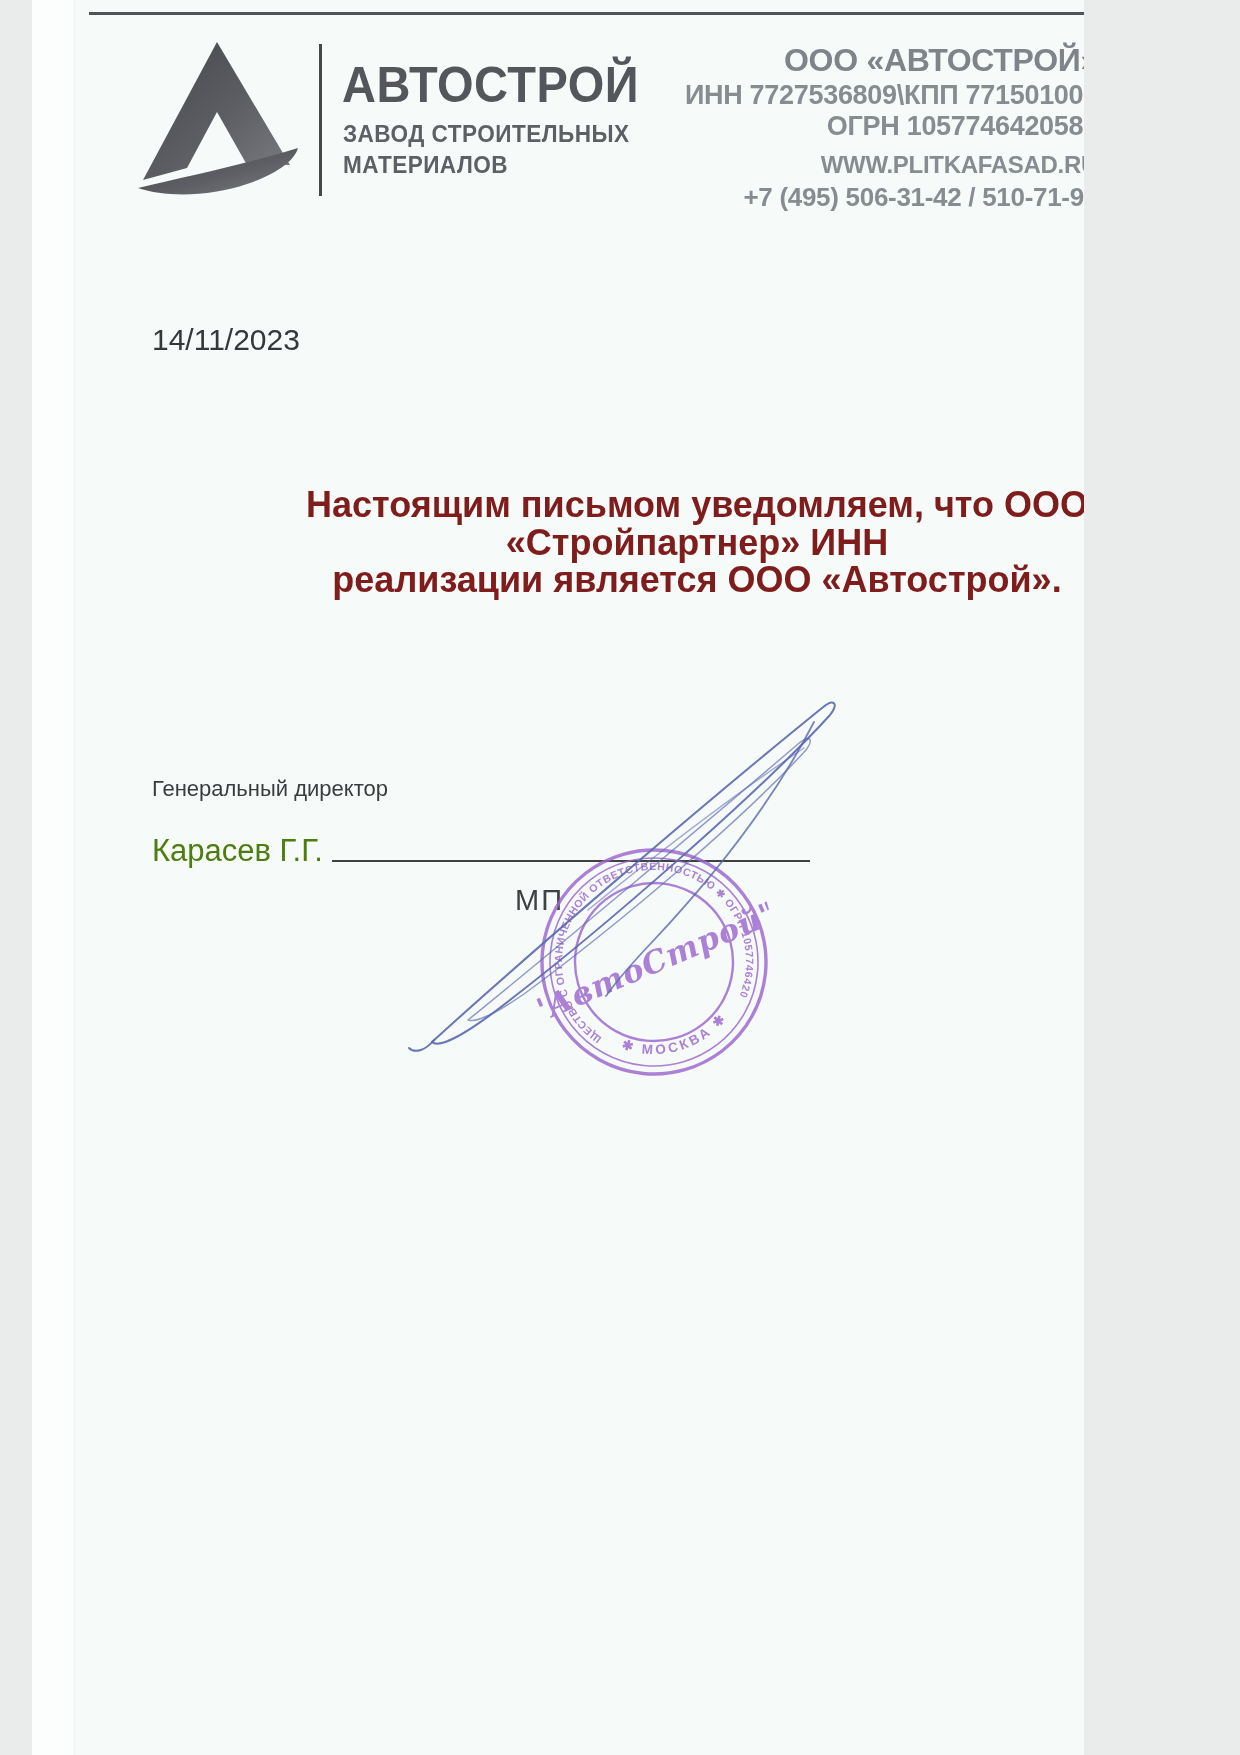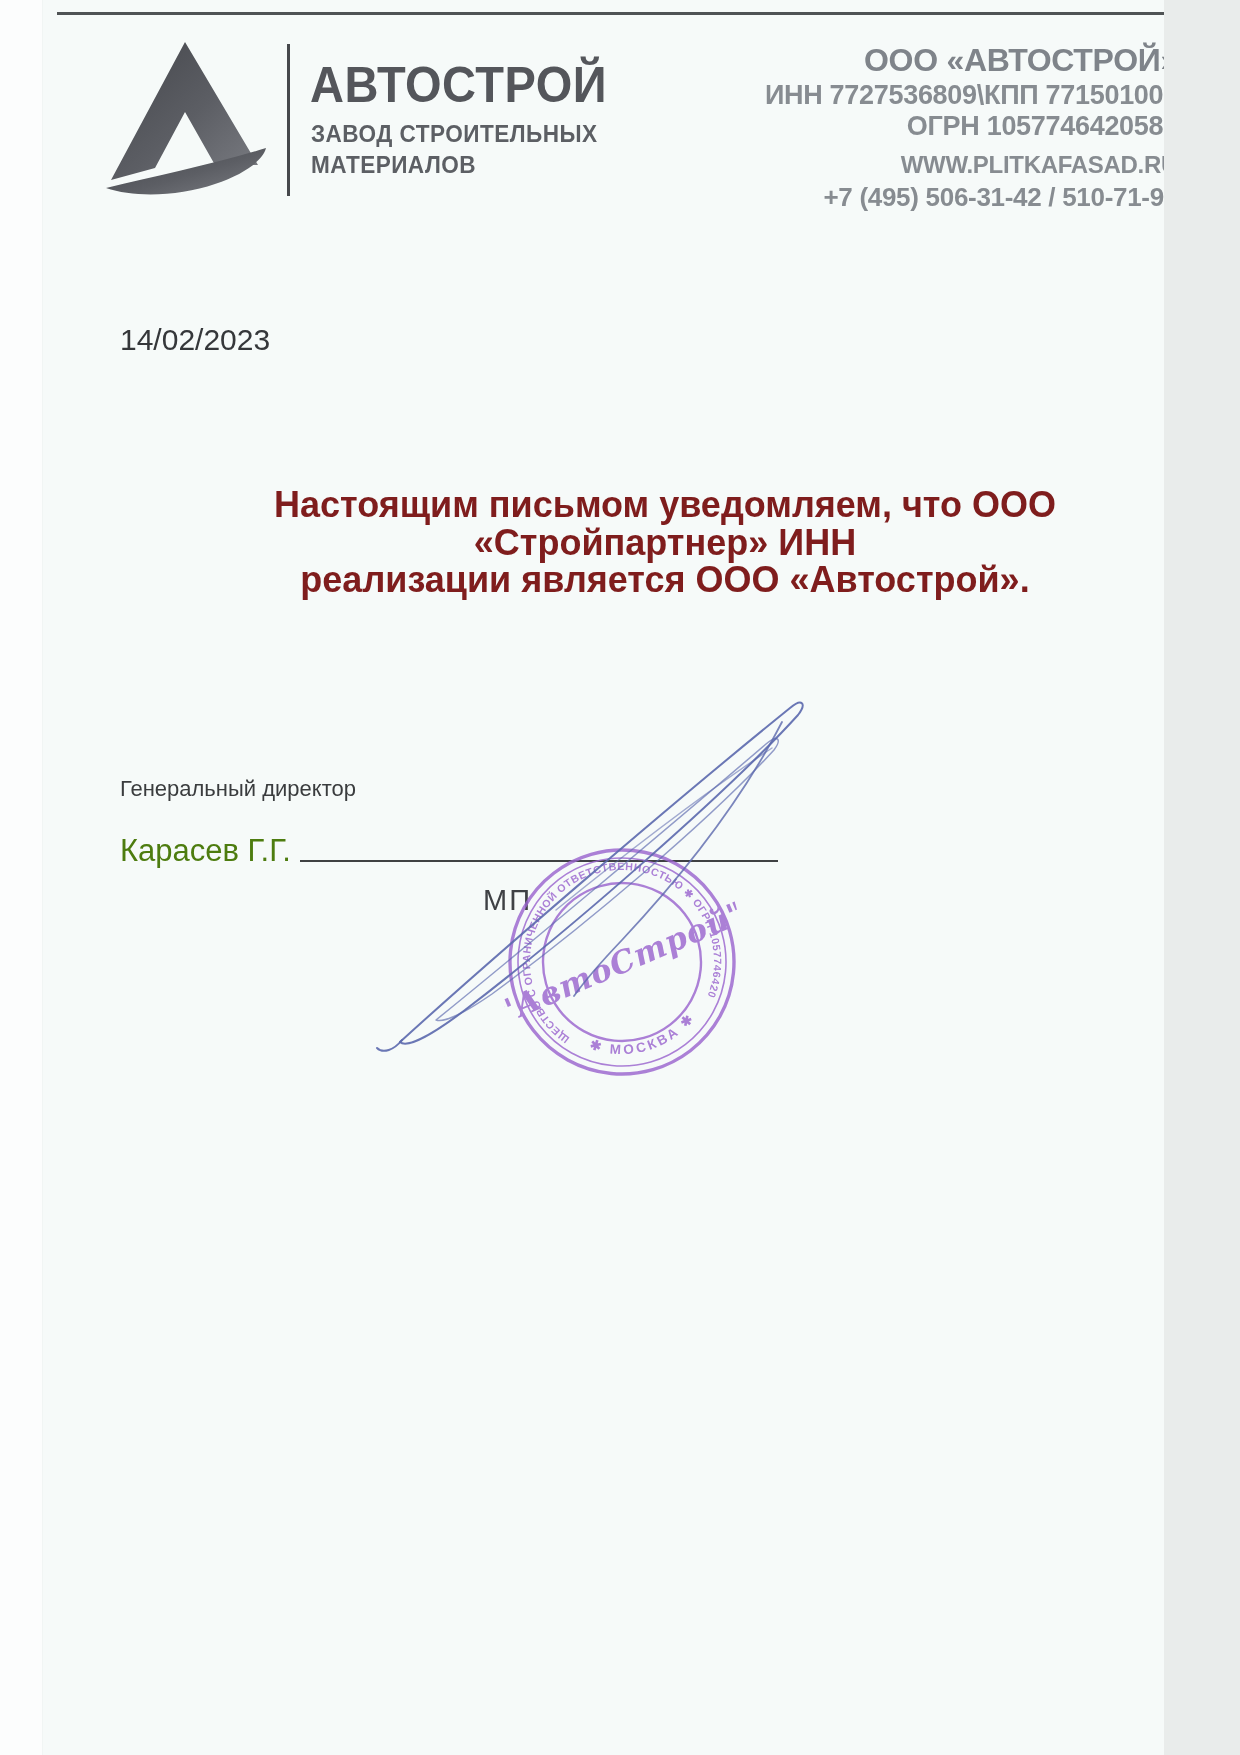--- a/index.html
+++ b/index.html
@@ -1,20 +1,21 @@
 <!DOCTYPE html>
 <html><head>
 <meta charset="utf-8">
 <style>
   html,body { margin:0; padding:0; background:#e9eceb; }
   .page {
-    position:relative; width:1164px; height:1755px;
+    position:relative; width:1052px; height:1755px;
     background:#f6faf9; overflow:hidden;
     font-family:"Liberation Sans", sans-serif;
     color:#3a3c3e;
+    margin-left:32px;
   }
   .scan-edge {
     position:absolute; left:0; top:0; width:42px; height:100%;
     background:#fcfdfd; border-right:1px solid #f1f5f4;
   }
   .top-line {
     position:absolute; left:57px; right:0; top:12px; height:3px;
     background:#4f5355;
   }
   
@@ -118,21 +119,21 @@
   <div class="brand-sub brand-sub2">МАТЕРИАЛОВ</div>
 
   <div class="company-details">
     <div class="cd-company">ООО «АВТОСТРОЙ»</div>
     <div class="cd-inn">ИНН 7727536809\КПП 771501001</div>
     <div class="cd-ogrn">ОГРН 1057746420588</div>
     <div class="cd-site">WWW.PLITKAFASAD.RU</div>
     <div class="cd-phone">+7 (495) 506-31-42 / 510-71-98</div>
   </div>
 
-  <div class="letter-date">14/02/2023</div>
+  <div class="letter-date">14/11/2023</div>
 
   <div class="letter-body">
     <div>Настоящим письмом уведомляем, что ООО «Стройпартнер» ИНН</div>
     <div>реализации является ООО «Автострой».</div>
   </div>
 
   <div class="signer-title">Генеральный директор</div>
   <div class="signer-name">Карасев Г.Г.</div>
   <div class="signature-line"></div>
   <div class="mp-label">МП</div>

